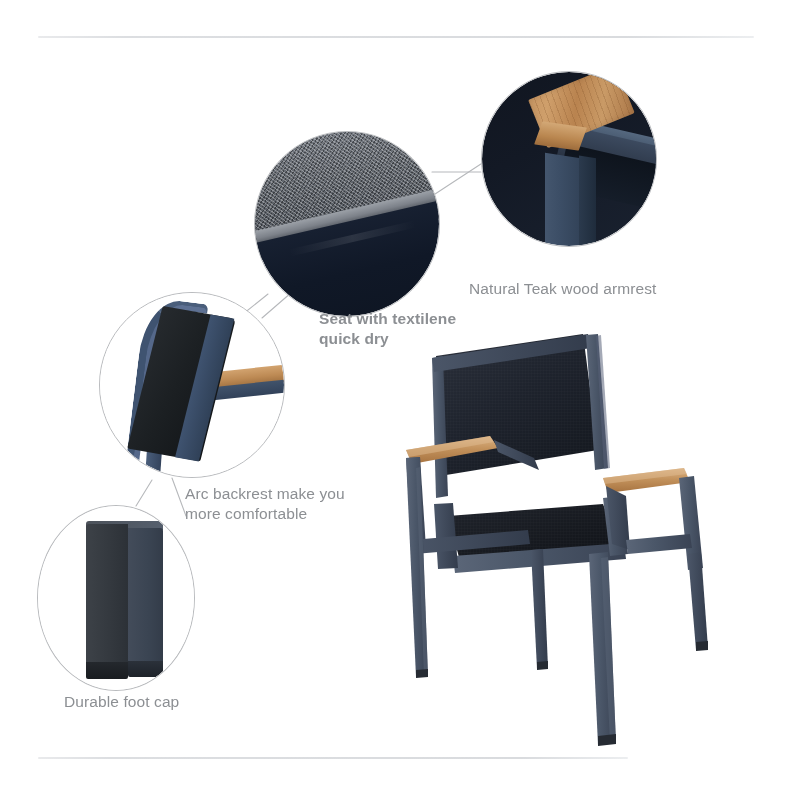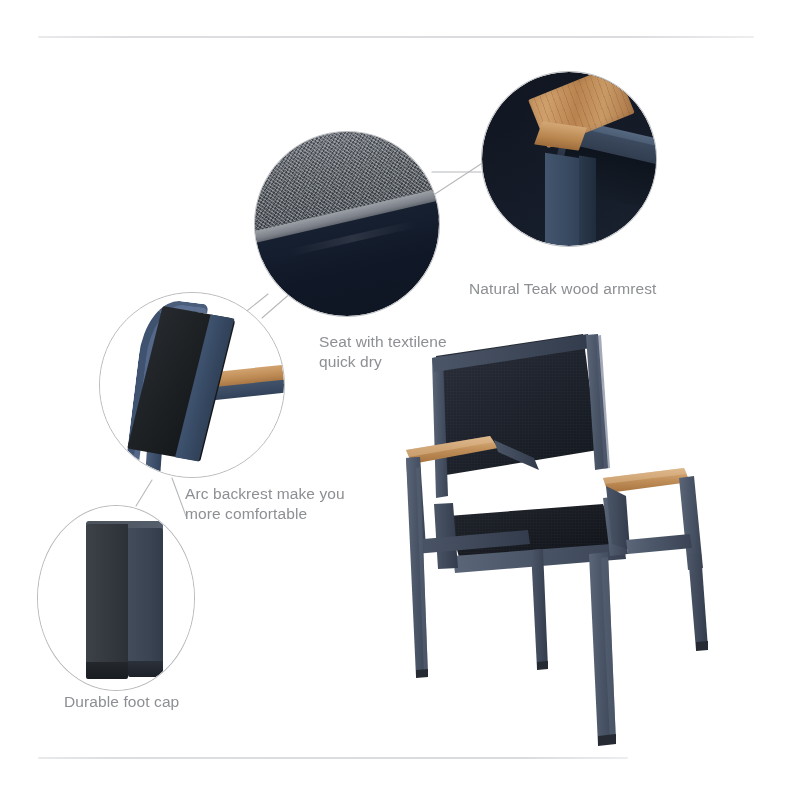--- a/index.html
+++ b/index.html
@@ -70,21 +70,21 @@
   
   .callout-label {
     position: absolute;
     color: #8c8f93;
     font-size: 15.5px;
     line-height: 20px;
     white-space: pre-line;
     letter-spacing: 0.1px;
   }
   #label-armrest  { left: 469px; top: 265px; margin-top: 14px; }
-  #label-seat     { left: 319px; top: 332px; }
+  #label-seat     { left: 319px; top: 309px; font-weight: bold; }
   #label-backrest { left: 185px; top: 484px; }
   #label-footcap  { left: 64px;  top: 692px; }
 
   
   #circle-seat { left: 254px; top: 131px; width: 186px; height: 186px; }
   .seat-sky {
     position: absolute;
     left: -20%; top: -20%; width: 140%; height: 60%;
     background: linear-gradient(170deg, #ffffff 0%, #f6f7f8 60%, #e8eaec 100%);
   }

